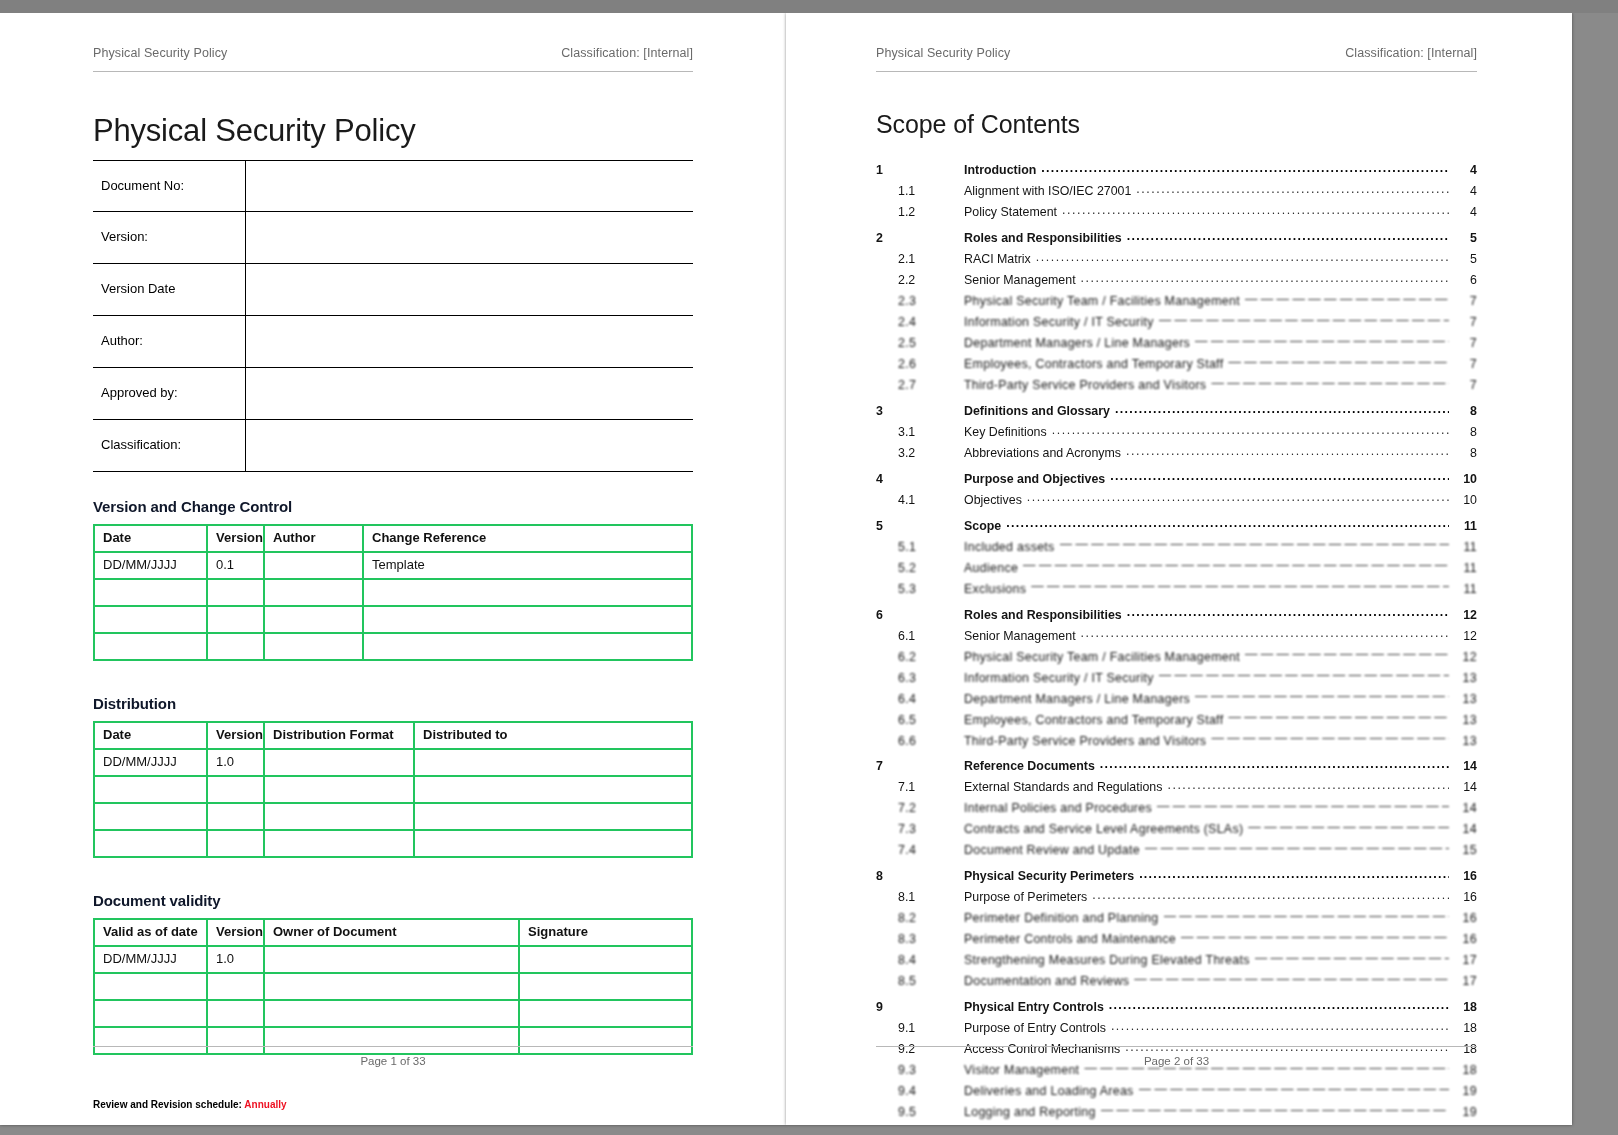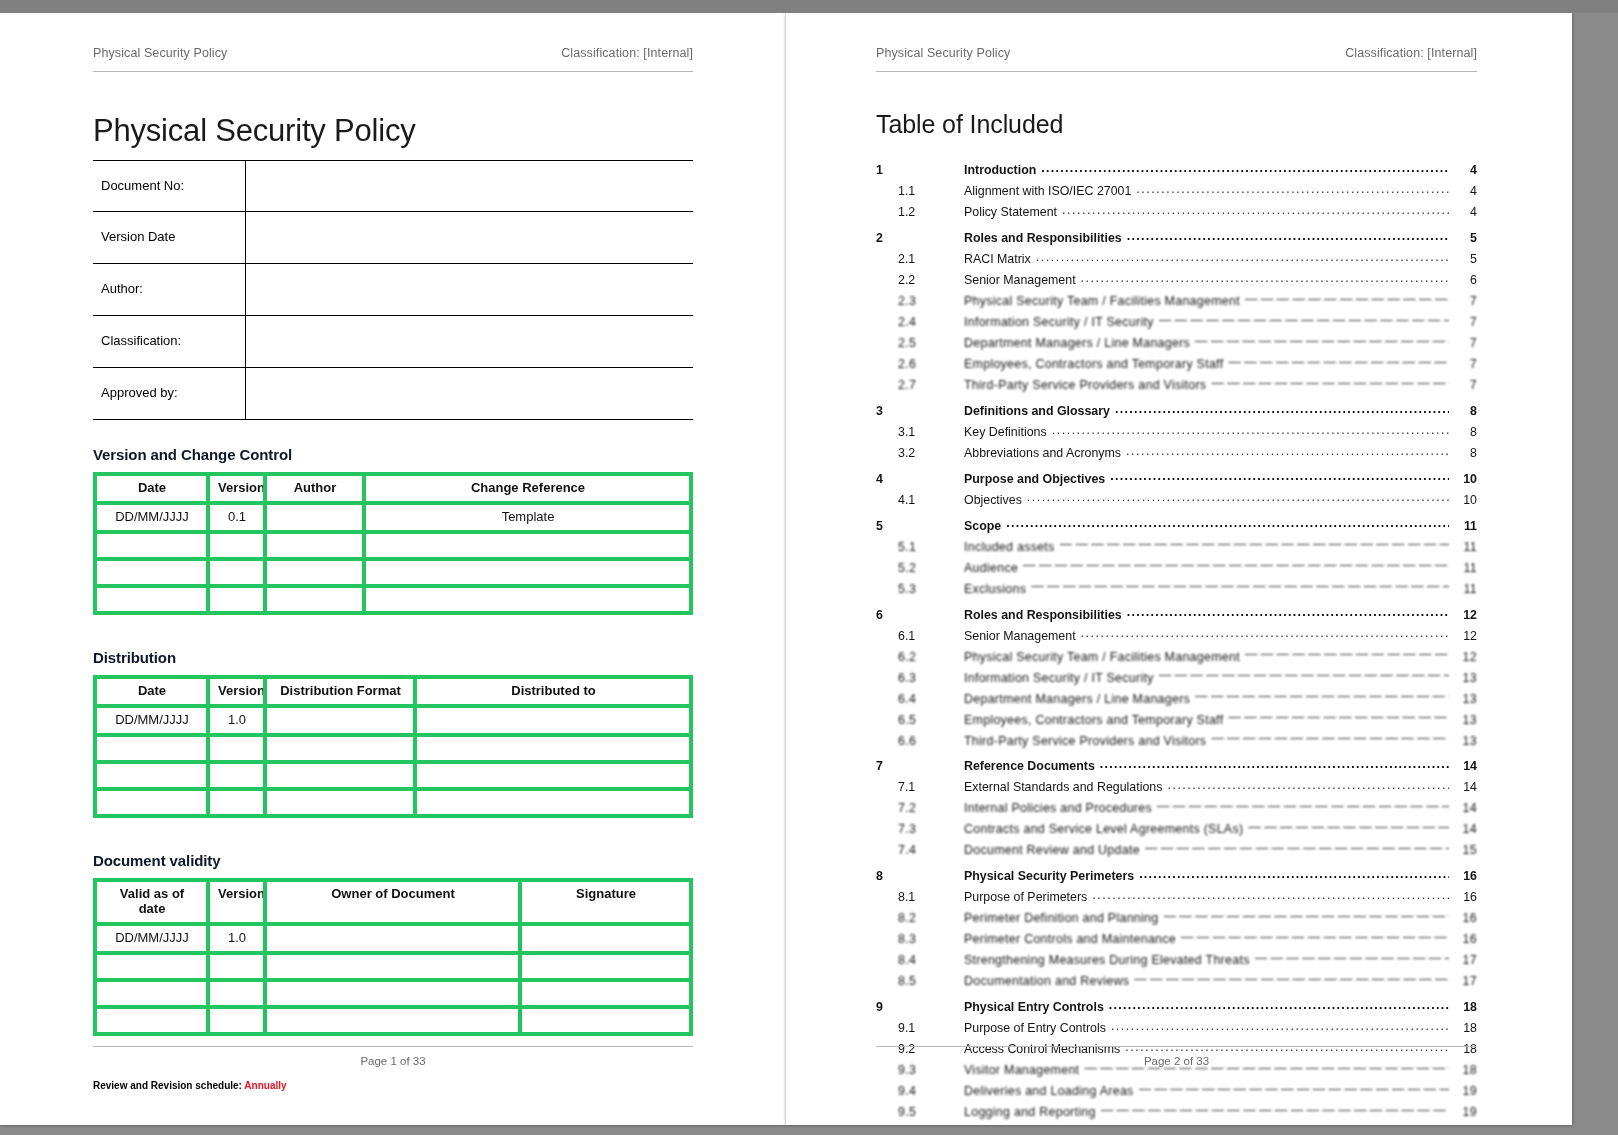--- a/index.html
+++ b/index.html
@@ -75,23 +75,23 @@
 
   
   table.doc-tbl {
     width: 100%;
     border-collapse: collapse;
     font-size: 13px;
     color: #111;
     table-layout: fixed;
   }
   table.doc-tbl td, table.doc-tbl th {
-    border: 4px solid #22c55e;
+    border: 2px solid #22c55e;
     padding: 5px 7px 5px 8px;
-    text-align: center;
+    text-align: left;
     vertical-align: top;
     font-weight: normal;
     height: 27px;
     line-height: 1.15;
     overflow: hidden;
   }
   table.doc-tbl th { font-weight: bold; }
 
   
   table.info-tbl {
@@ -207,33 +207,37 @@
         <colgroup>
             <col style="width:152px">
             <col>
           </colgroup>
         <tbody id="info-tbl-body">
             <tr>
               <td class="k">Document No:</td>
               <td class="v"></td>
             </tr>
             <tr>
+              <td class="k">Version:</td>
+              <td class="v"></td>
+            </tr>
+            <tr>
               <td class="k">Version Date</td>
               <td class="v"></td>
             </tr>
             <tr>
               <td class="k">Author:</td>
               <td class="v"></td>
             </tr>
             <tr>
+              <td class="k">Approved by:</td>
+              <td class="v"></td>
+            </tr>
+            <tr>
               <td class="k">Classification:</td>
-              <td class="v"></td>
-            </tr>
-            <tr>
-              <td class="k">Approved by:</td>
               <td class="v"></td>
             </tr>
           </tbody>
       </table>
 
       <h2 class="sec-head">Version and Change Control</h2>
       <table class="doc-tbl">
         <colgroup>
             <col style="width:113px">
             <col style="width:57px">
@@ -374,21 +378,21 @@
   </div>
 
   <div class="page" id="page2">
     <div class="page-inner">
 
       <div class="doc-header">
         <span class="left">Physical Security Policy</span>
         <span class="right">Classification: [Internal]</span>
       </div>
 
-      <h1 class="toc-title">Table of Included</h1>
+      <h1 class="toc-title">Scope of Contents</h1>
 
       <div class="toc" id="toc-list">
           <div class="toc-row lvl1">
             <span class="num">1</span>
             <span class="lbl">Introduction</span>
             <span class="dots"></span>
             <span class="pg">4</span>
           </div>
           <div class="toc-row lvl2">
             <span class="num">1.1</span>

